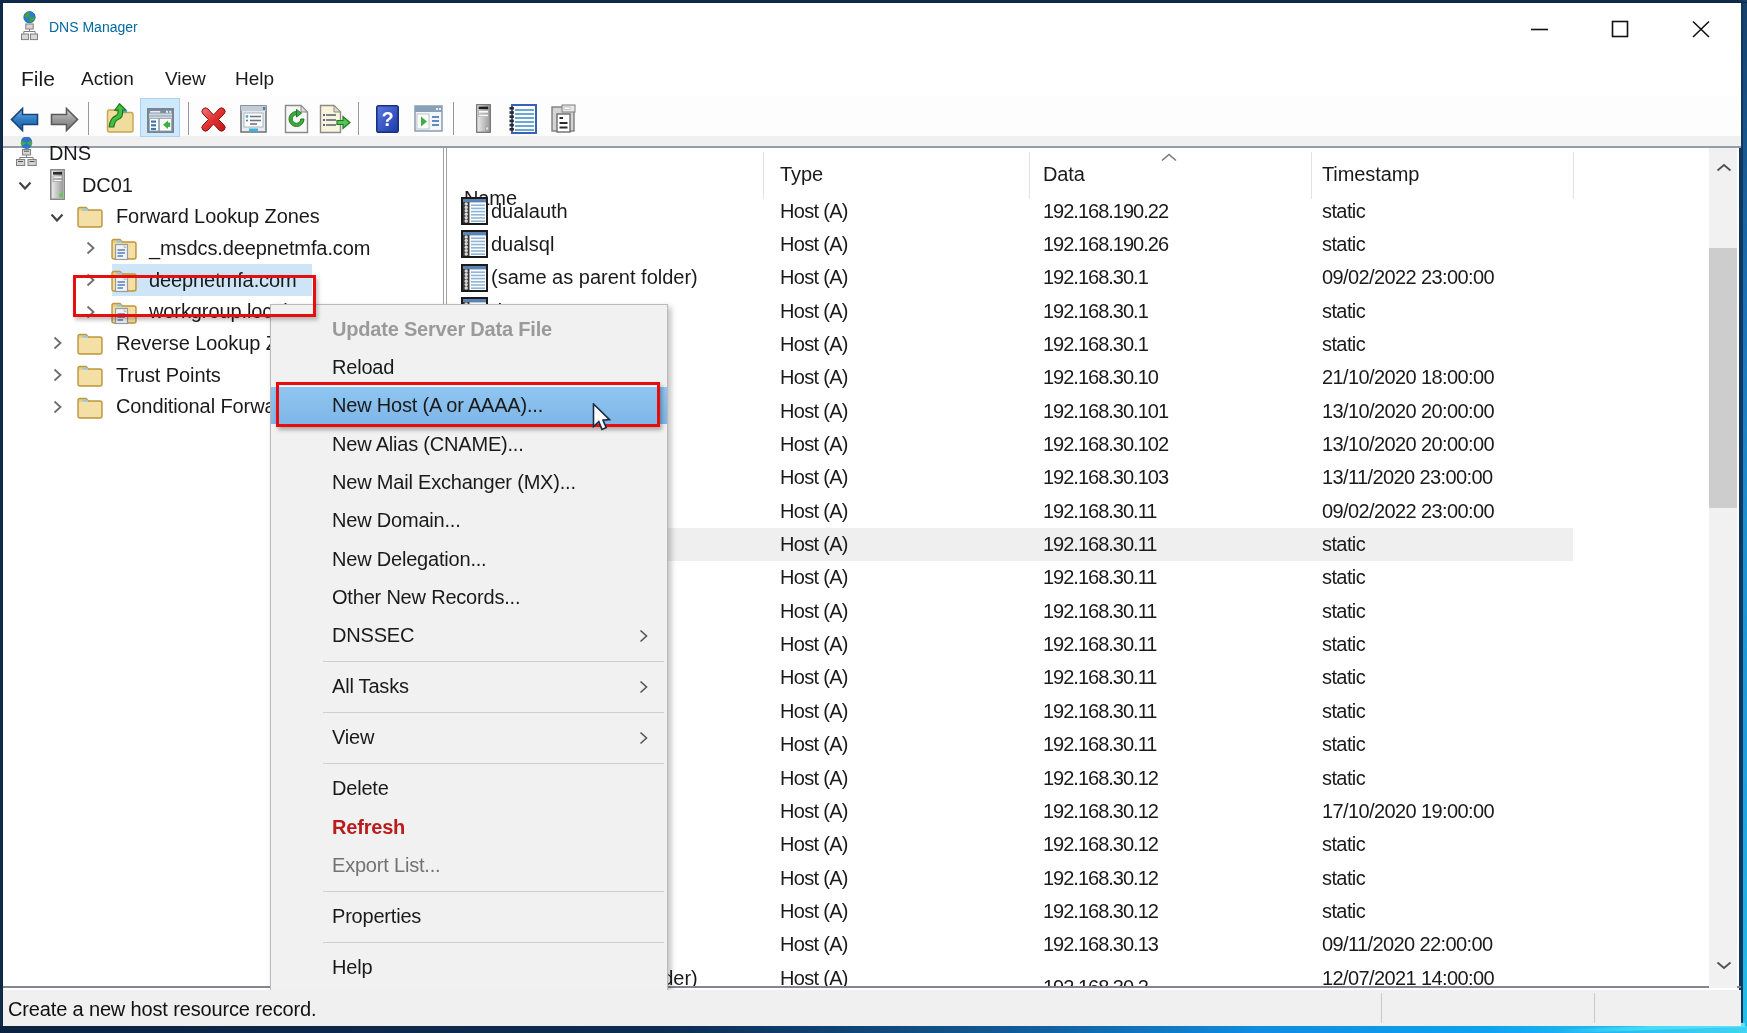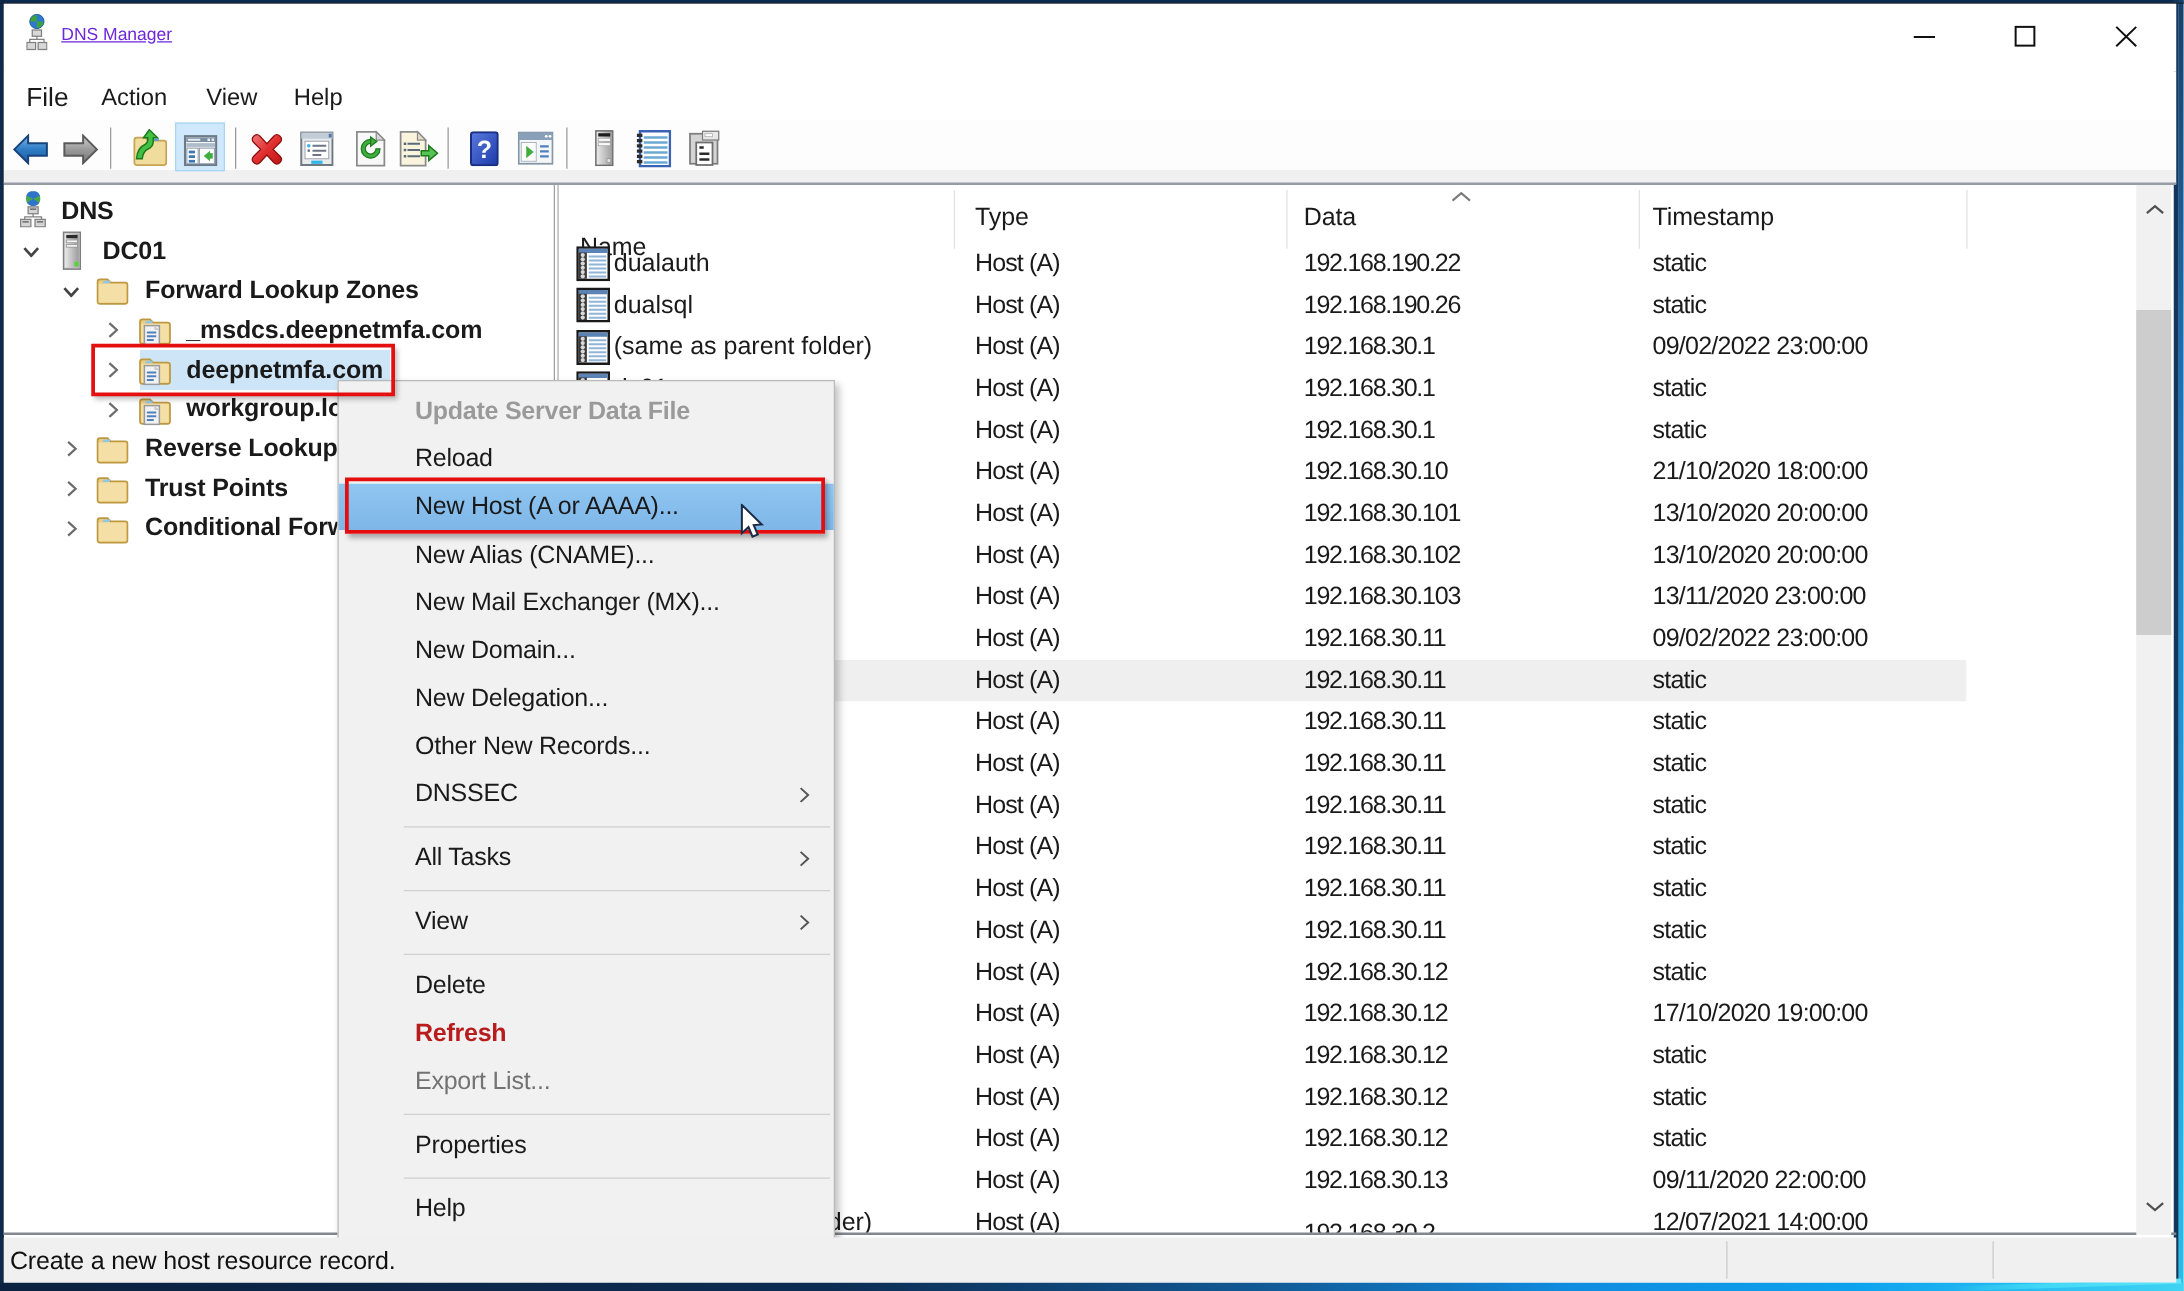--- a/index.html
+++ b/index.html
@@ -26,21 +26,21 @@
 <svg class="abs" style="left:21px;top:11px;" width="17" height="31" viewBox="0 0 17 31">
   <circle cx="8.5" cy="6.2" r="5.7" fill="#3da33d"></circle>
   <path d="M8.5 0.5 A5.7 5.7 0 0 1 14.2 6.2 L8.5 6.2 Z" fill="#2e7ad0"></path>
   <path d="M8.5 11.9 A5.7 5.7 0 0 1 2.8 6.2 L8.5 6.2 Z" fill="#2e7ad0"></path>
   <circle cx="8.5" cy="6.2" r="5.7" fill="none" stroke="#1f5fae" stroke-width="0.8"></circle>
   <rect x="4.8" y="13" width="7.4" height="5" fill="#d8d8d8" stroke="#808080"></rect>
   <path d="M8.5 18 V20.5 M2.8 23 V20.5 H14.2 V23" stroke="#808080" fill="none"></path>
   <rect x="0.5" y="23" width="7" height="5.6" fill="#d8d8d8" stroke="#808080"></rect>
   <rect x="9.5" y="23" width="7" height="5.6" fill="#d8d8d8" stroke="#808080"></rect>
 </svg>
-<div class="txt" style="left:49px;top:16px;font-size:14px;color:#6d28d9;letter-spacing:0;text-decoration:underline;">DNS Manager</div>
+<div class="txt" style="left:49px;top:16px;font-size:14px;color:#0369a1;letter-spacing:0;">DNS Manager</div>
 
 <svg class="abs" style="left:1528px;top:20px;" width="185" height="18" viewBox="0 0 185 18">
   <line x1="3" y1="9.5" x2="20" y2="9.5" stroke="#111" stroke-width="1.6"></line>
   <rect x="84.5" y="1.5" width="15" height="15" fill="none" stroke="#111" stroke-width="1.6"></rect>
   <path d="M165 1.5 L181 17 M181 1.5 L165 17" stroke="#111" stroke-width="1.6"></path>
 </svg>
 
 <div class="abs" style="left:3px;top:57px;width:1738px;height:39px;background:#ffffff;"></div>
 <div class="txt" style="left:21px;top:67px;font-size:21px;letter-spacing:0;">File</div>
 <div class="txt" style="left:81px;top:67px;font-size:19px;letter-spacing:0;">Action</div>
@@ -208,21 +208,21 @@
       <line x1="10.5" y1="23.5" x2="18.5" y2="23.5"></line>
     </g>
 </svg>
 
 <div class="abs" style="left:3px;top:148px;width:440px;height:840px;background:#ffffff;"></div>
 <div class="abs" style="left:443px;top:148px;width:1px;height:840px;background:#a0a0a0;"></div>
 <div class="abs" style="left:446px;top:148px;width:1px;height:840px;background:#a0a0a0;"></div>
 <div class="abs" style="left:447px;top:148px;width:1262px;height:840px;background:#ffffff;"></div>
 <div class="abs" style="left:3px;top:986px;width:1738px;height:2px;background:#828790;"></div>
 
-<div id="tree" style="position:absolute;left:3px;top:148px;width:440px;height:838px;overflow:hidden;font-weight:bold;">
+<div id="tree" style="position:absolute;left:3px;top:132px;width:440px;height:838px;overflow:hidden;">
     <div style="position:absolute;left:-3px;top:-148px;width:1747px;height:1033px;">
       <svg class="abs" style="left:16px;top:153px;" width="21" height="29" viewBox="0 0 21 29">
 <circle cx="10.5" cy="6" r="5.8" fill="#49a948"></circle>
 <path d="M5 3.5 A5.8 5.8 0 0 1 16 3.5 L10.5 6 Z" fill="#2f74c9"></path>
 <path d="M5.6 9 A5.8 5.8 0 0 0 15.4 9.2 L10.5 6 Z" fill="#2f74c9"></path>
 <rect x="6.5" y="12.5" width="8" height="5.5" fill="#d4d4d4" stroke="#808080"></rect>
 <line x1="8" y1="14.2" x2="13" y2="14.2" stroke="#555"></line>
 <path d="M10.5 18 V20.5 M3.8 23 V20.5 H17.2 V23" stroke="#808080" fill="none"></path>
 <rect x="0.5" y="22.5" width="8.2" height="6" fill="#d4d4d4" stroke="#808080"></rect>
 <rect x="12" y="22.5" width="8.2" height="6" fill="#d4d4d4" stroke="#808080"></rect>

